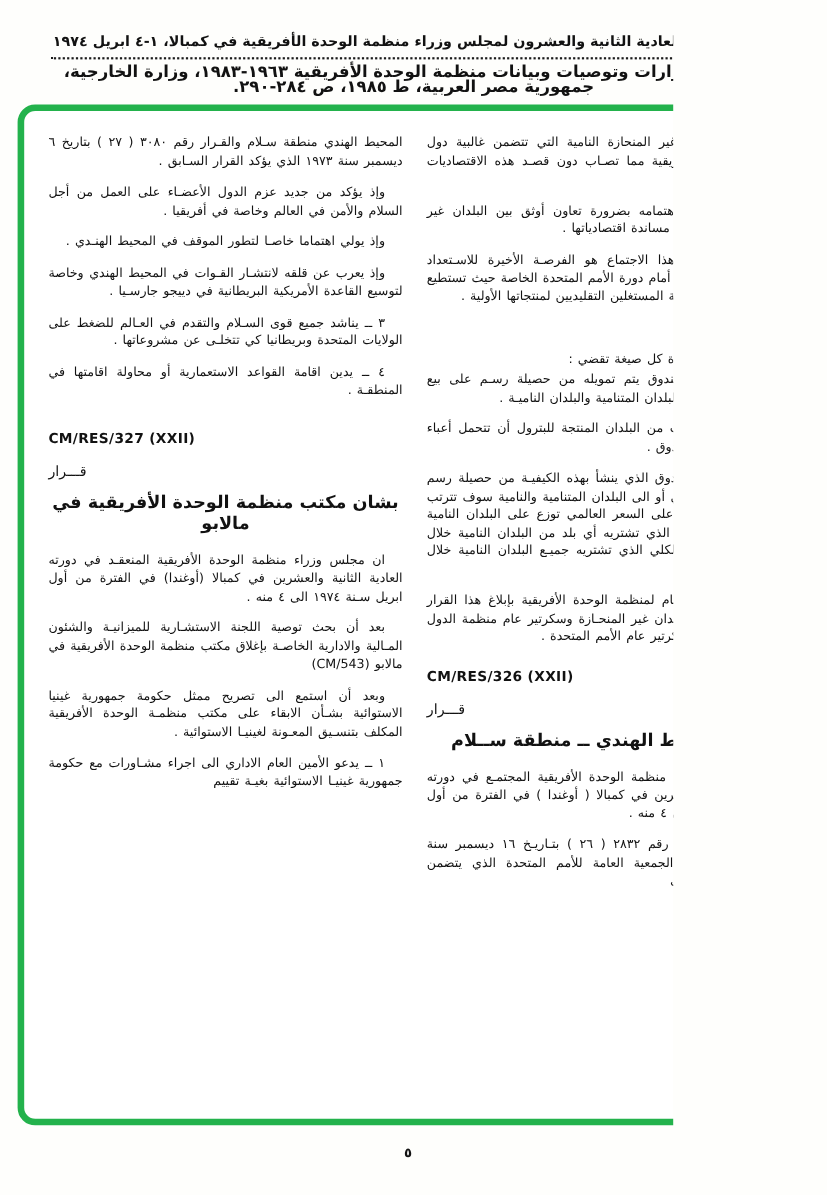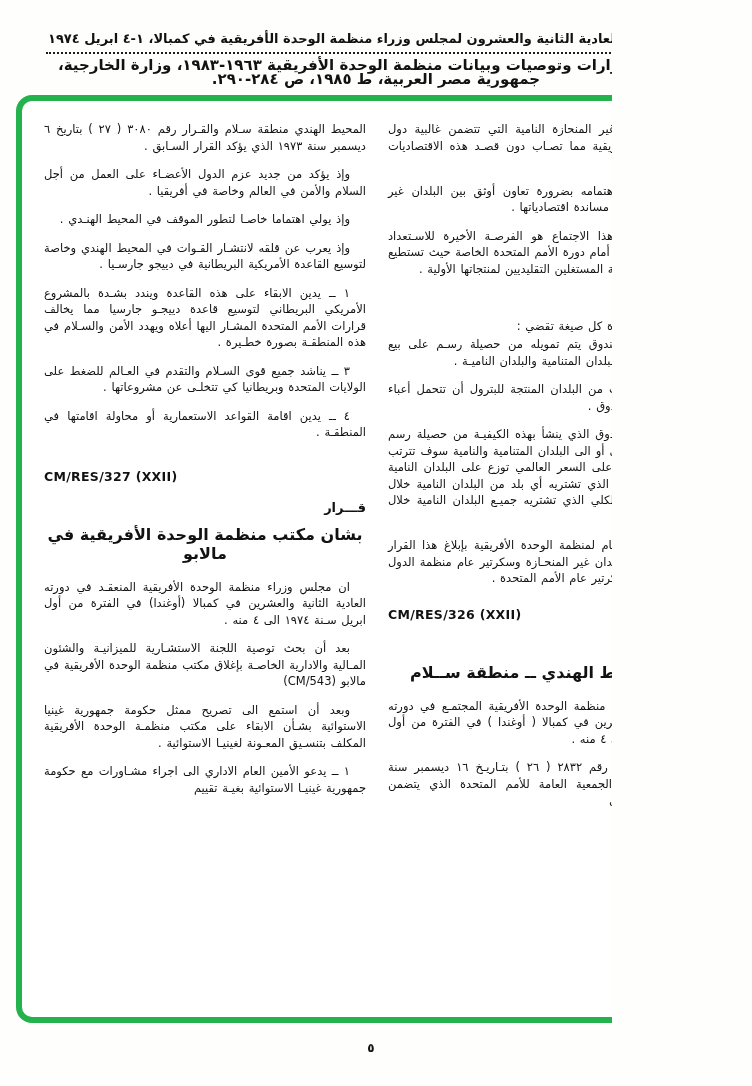--- a/index.html
+++ b/index.html
@@ -56,22 +56,22 @@
   .para.tight { margin-bottom: 2px; }
   .res-code {
     direction: ltr; text-align: left;
     font-size: 12.5px; font-weight: bold;
     letter-spacing: 0.3px;
     margin: 0 0 16px 0;
   }
   .res-code.gap-lg { margin-top: 28px; }
   .res-code.gap-md { margin-top: 20px; }
   .res-title {
-    direction: rtl; text-align: right;
-    font-size: 13px; font-weight: bold;
+    direction: rtl; text-align: left;
+    font-size: 13px; font-weight: normal;
     margin: 0 0 10px 0;
   }
   .res-subtitle {
     direction: rtl; text-align: center;
     font-size: 16px; font-weight: bold;
     margin: 0 0 16px 0;
   }
 
   
   .page-number {
@@ -110,21 +110,20 @@
         <p class="res-subtitle">عن المحيط الهندي ــ منطقة ســلام</p>
         <p class="para">ان مجلس وزراء منظمة الوحدة الأفريقية المجتمـع في دورته العادية الثانية والعشرين في كمبالا ( أوغندا ) في الفترة من أول ابريل سنة ١٩٧٤ الى ٤ منه .</p>
         <p class="para">اذ يسجل القرار رقم ٢٨٣٢ ( ٢٦ ) بتـاريـخ ١٦ ديسمبر سنة ١٩٧١ الصادر من الجمعية العامة للأمم المتحدة الذي يتضمن الاعلان الخاص بجعـل</p>
       </div>
 
       <div class="col">
         <p class="para flush">المحيط الهندي منطقة سـلام والقـرار رقم ٣٠٨٠ ( ٢٧ ) بتاريخ ٦ ديسمبر سنة ١٩٧٣ الذي يؤكد القرار السـابق .</p>
         <p class="para">وإذ يؤكد من جديد عزم الدول الأعضـاء على العمل من أجل السلام والأمن في العالم وخاصة في أفريقيا .</p>
         <p class="para">وإذ يولي اهتماما خاصـا لتطور الموقف في المحيط الهنـدي .</p>
         <p class="para">وإذ يعرب عن قلقه لانتشـار القـوات في المحيط الهندي وخاصة لتوسيع القاعدة الأمريكية البريطانية في دييجو جارسـيا .</p>
-        <p class="para">١ ــ يدين الابقاء على هذه القاعدة ويندد بشـدة بالمشروع الأمريكي البريطاني لتوسيع قاعدة دييجـو جارسيا مما يخالف قرارات الأمم المتحدة المشـار اليها أعلاه ويهدد الأمن والسـلام في هذه المنطقـة بصورة خطـيرة .</p>
         <p class="para">٣ ــ يناشد جميع قوى السـلام والتقدم في العـالم للضغط على الولايات المتحدة وبريطانيا كي تتخلـى عن مشروعاتها .</p>
         <p class="para">٤ ــ يدين اقامة القواعد الاستعمارية أو محاولة اقامتها في المنطقـة .</p>
         <p class="res-code gap-lg">CM/RES/327 (XXII)</p>
         <p class="res-title">قـــرار</p>
         <p class="res-subtitle">بشان مكتب منظمة الوحدة الأفريقية في مالابو</p>
         <p class="para">ان مجلس وزراء منظمة الوحدة الأفريقية المنعقـد في دورته العادية الثانية والعشرين في كمبالا (أوغندا) في الفترة من أول ابريل سـنة ١٩٧٤ الى ٤ منه .</p>
         <p class="para">بعد أن بحث توصية اللجنة الاستشـارية للميزانيـة والشئون المـالية والادارية الخاصـة بإغلاق مكتب منظمة الوحدة الأفريقية في مالابو (CM/543)</p>
         <p class="para">وبعد أن استمع الى تصريح ممثل حكومة جمهورية غينيا الاستوائية بشـأن الابقاء على مكتب منظمـة الوحدة الأفريقية المكلف بتنسـيق المعـونة لغينيـا الاستوائية .</p>
         <p class="para">١ ــ يدعو الأمين العام الاداري الى اجراء مشـاورات مع حكومة جمهورية غينيـا الاستوائية بغيـة تقييم</p>
       </div>

